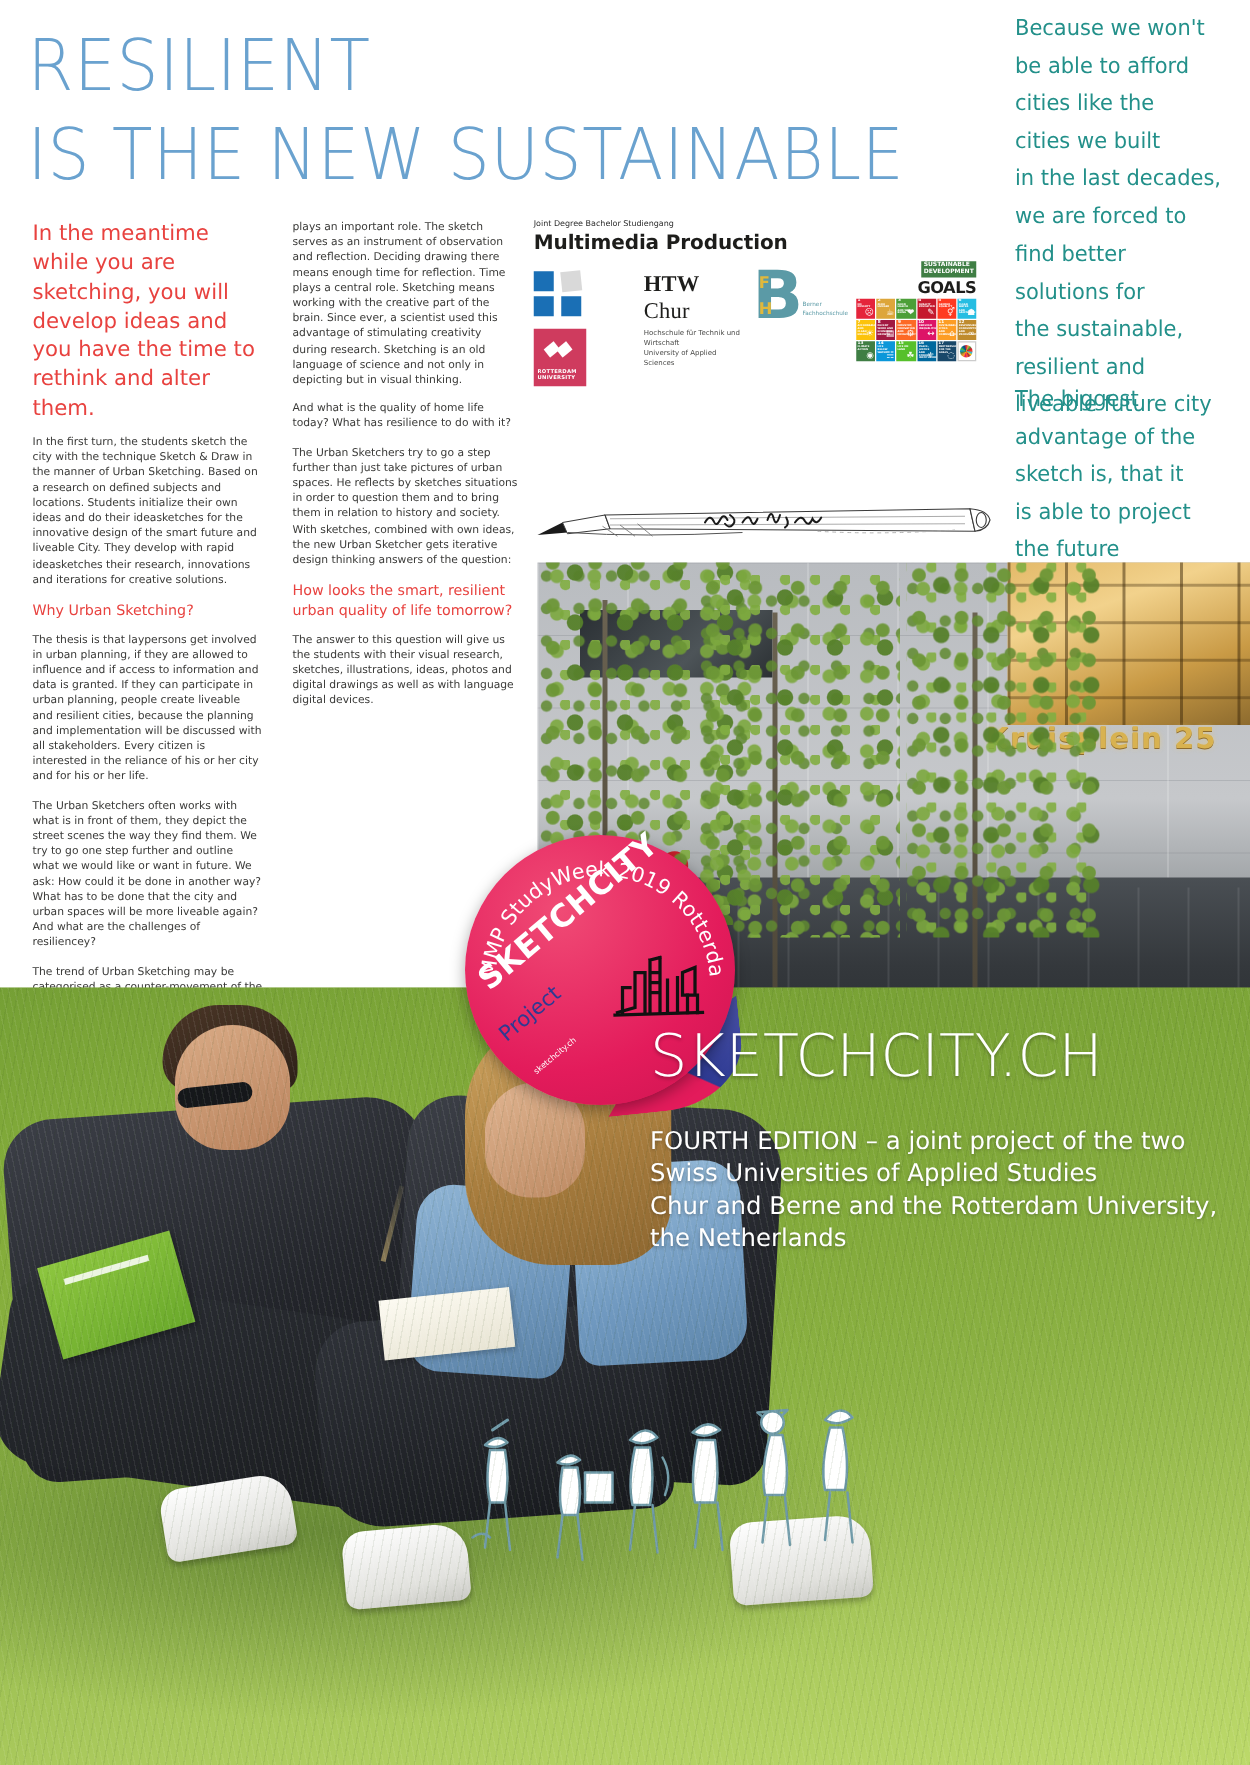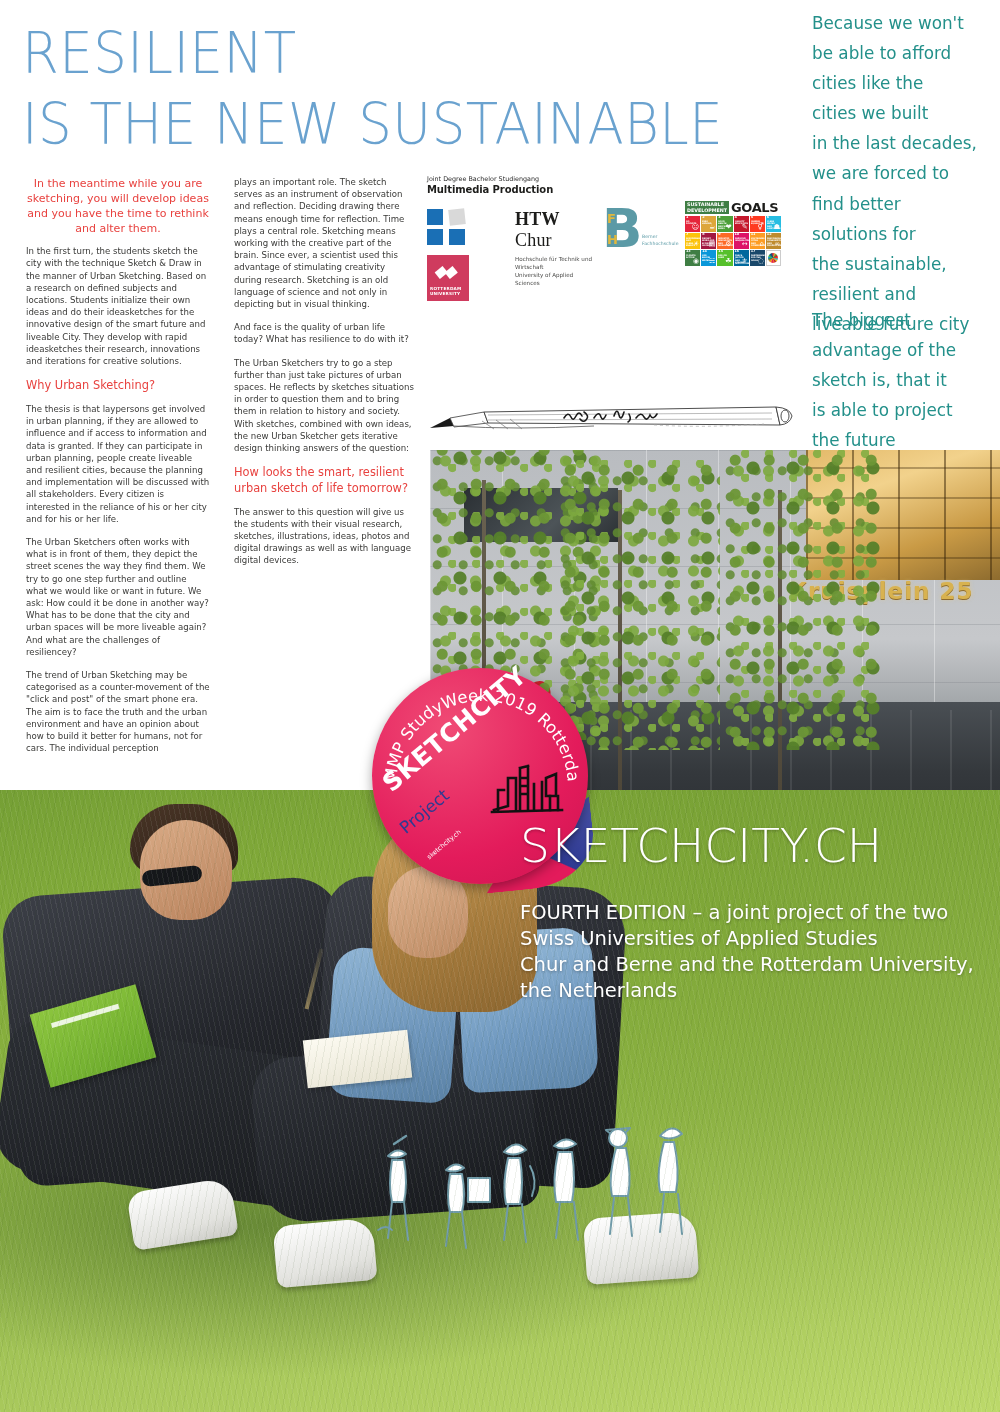--- a/index.html
+++ b/index.html
@@ -64,26 +64,25 @@
     top: 172px;
     background: rgba(255,255,255,0.92);
     padding: 4px 6px 8px 6px;
   }
   .col-1 { left: 20px; width: 196px; height: 618px; }
   .col-2 { left: 228px; width: 192px; height: 450px; }
 
   .red-head {
     color: #e8423f;
     font-family: "DejaVu Sans", sans-serif;
-    font-size: 11px;
+    font-size: 17px;
     line-height: 1.37;
     font-weight: 400;
     margin-bottom: 9px;
     white-space: pre-line;
-    text-align: center;
   }
   .body-p {
     color: #3a3a38;
     font-family: "DejaVu Sans", sans-serif;
     font-size: 8.6px;
     line-height: 1.42;
     margin-bottom: 11px;
     white-space: pre-line;
   }
   .sub-head {
@@ -103,21 +102,21 @@
     width: 370px;
   }
   .jd-line {
     font-family: "DejaVu Sans", sans-serif;
     font-size: 6.4px;
     color: #2b2b2b;
     line-height: 1.4;
   }
   .mmp-line {
     font-family: "DejaVu Sans", sans-serif;
-    font-size: 10px;
+    font-size: 16px;
     font-weight: bold;
     color: #1d1d1b;
     letter-spacing: -0.1px;
     margin-bottom: 6px;
   }
   .logo-row { position: relative; height: 95px; }
 
   
   .htw { position: absolute; left: 0; top: 8px; width: 165px; }
   .htw-sq-wrap { position: absolute; left: 0; top: 0; width: 42px; height: 36px; }
@@ -177,21 +176,21 @@
   .bfh-h { left: 5px; top: 26px; }
   .bfh-txt {
     position: absolute; left: 40px; top: 28px;
     font-family: "DejaVu Sans", sans-serif;
     font-size: 4.6px; color: #5b9aa6; line-height: 1.45;
   }
 
   
   .sdg { position: absolute; left: 258px; top: 0px; width: 96px; }
   .sdg-head {
-    display: flex; align-items: flex-end; gap: 2px; margin-bottom: 2px;
+    display: flex; align-items: flex-end; gap: 2px; margin-bottom: 2px; flex-direction: column;
   }
   .sdg-head-l {
     font-family: "DejaVu Sans", sans-serif;
     font-size: 4.8px; font-weight: bold; line-height: 1.1;
     color: #fff; background: #3f7e44; padding: 1px 2px;
   }
   .sdg-head-r {
     font-family: "DejaVu Sans", sans-serif;
     font-size: 13px; font-weight: bold; color: #1d1d1b; letter-spacing: -0.4px;
     line-height: 1;
@@ -563,23 +562,23 @@
     <div class="red-head">In the meantime while you are sketching, you will develop ideas and you have the time to rethink and alter them.</div>
     <div class="body-p">In the first turn, the students sketch the city with the technique Sketch &amp; Draw in the manner of Urban Sketching. Based on a research on defined subjects and locations. Students initialize their own ideas and do their ideasketches for the innovative design of the smart future and liveable City. They develop with rapid ideasketches their research, innovations and iterations for creative solutions.</div>
     <div class="sub-head">Why Urban Sketching?</div>
     <div class="body-p">The thesis is that laypersons get involved in urban planning, if they are allowed to influence and if access to information and data is granted. If they can participate in urban planning, people create liveable and resilient cities, because the planning and implementation will be discussed with all stakeholders. Every citizen is interested in the reliance of his or her city and for his or her life.</div>
     <div class="body-p">The Urban Sketchers often works with what is in front of them, they depict the street scenes the way they find them. We try to go one step further and outline what we would like or want in future. We ask: How could it be done in another way? What has to be done that the city and urban spaces will be more liveable again? And what are the challenges of resiliencey?</div>
     <div class="body-p">The trend of Urban Sketching may be categorised as a counter-movement of the "click and post" of the smart phone era. The aim is to face the truth and the urban environment and have an opinion about how to build it better for humans, not for cars. The individual perception</div>
   </div>
 
   <div class="col col-2">
     <div class="body-p">plays an important role. The sketch serves as an instrument of observation and reflection. Deciding drawing there means enough time for reflection. Time plays a central role. Sketching means working with the creative part of the brain. Since ever, a scientist used this advantage of stimulating creativity during research. Sketching is an old language of science and not only in depicting but in visual thinking.</div>
-    <div class="body-p">And face is the quality of urban life today? What has resilience to do with it?</div>
+    <div class="body-p">And what is the quality of home life today? What has resilience to do with it?</div>
     <div class="body-p">The Urban Sketchers try to go a step further than just take pictures of urban spaces. He reflects by sketches situations in order to question them and to bring them in relation to history and society. With sketches, combined with own ideas, the new Urban Sketcher gets iterative design thinking answers of the question:</div>
-    <div class="sub-head">How looks the smart, resilient urban sketch of life tomorrow?</div>
+    <div class="sub-head">How looks the smart, resilient urban quality of life tomorrow?</div>
     <div class="body-p">The answer to this question will give us the students with their visual research, sketches, illustrations, ideas, photos and digital drawings as well as with language digital devices.</div>
   </div>
 
   <div class="logo-block">
     <div class="jd-line">Joint Degree Bachelor Studiengang</div>
     <div class="mmp-line">Multimedia Production</div>
 
     <div class="logo-row">
 
       <div class="htw">

